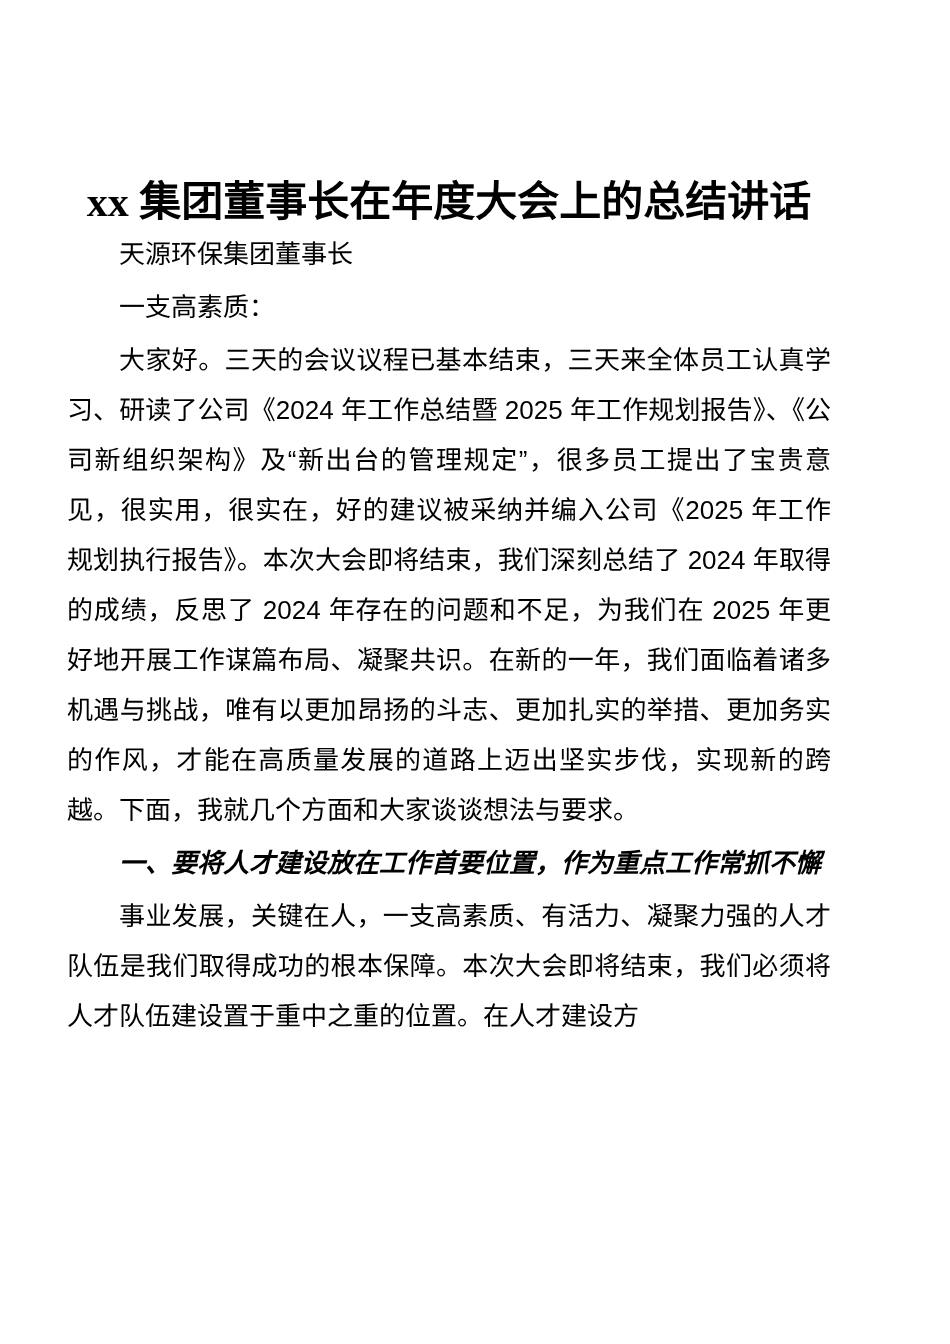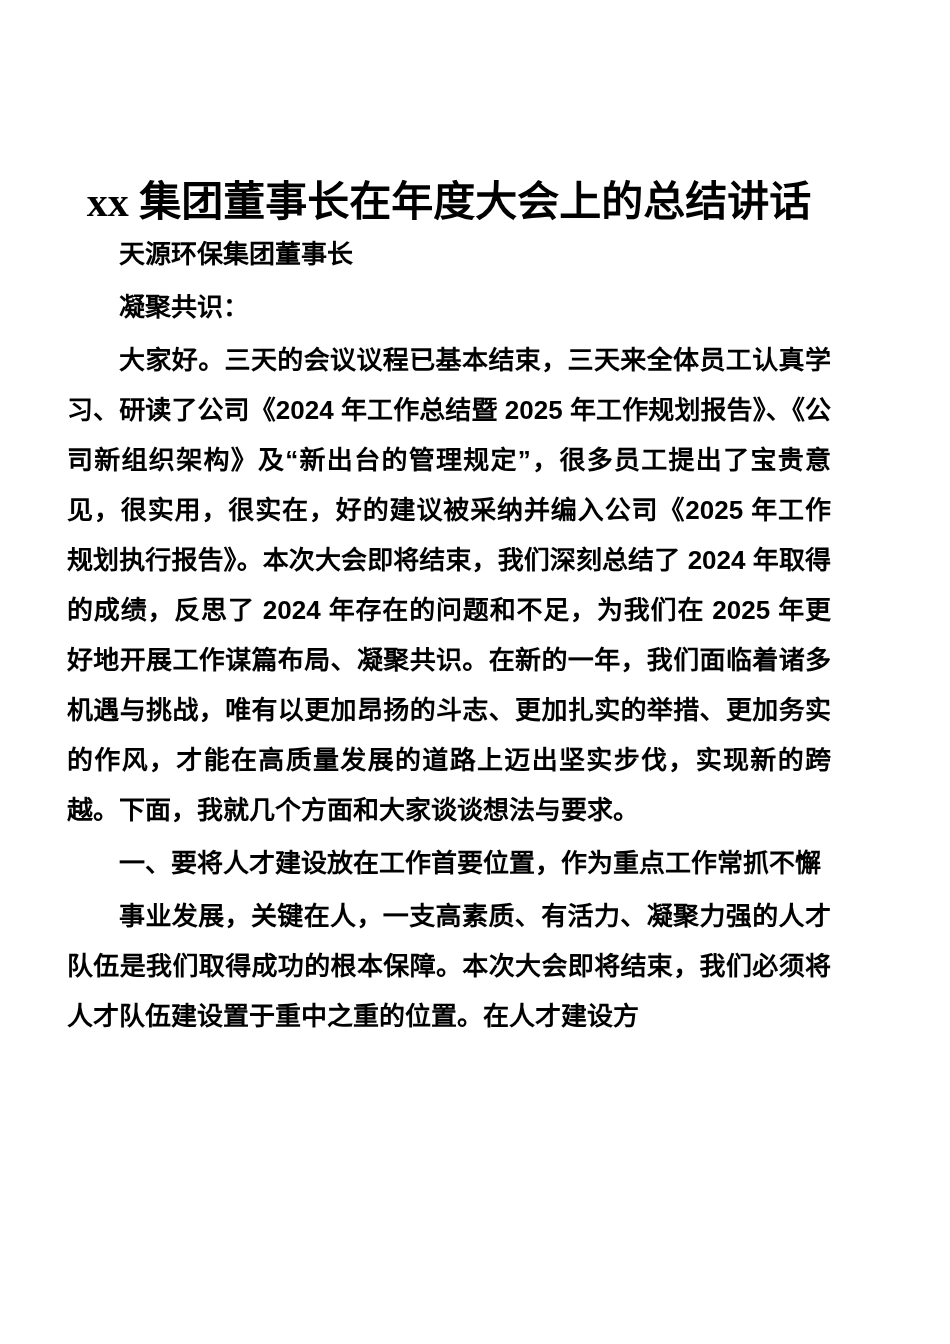--- a/index.html
+++ b/index.html
@@ -25,44 +25,45 @@
     font-weight: bold;
     font-size: 42px;
     line-height: 49px;
     text-align: center;
     color: #000000;
   }
   .para {
     margin: 0 0 3px 0;
     padding: 0;
     font-family: "Liberation Sans", "DejaVu Sans", sans-serif;
-    font-weight: bold;
+    font-weight: normal;
     font-size: 26px;
     line-height: 50px;
     text-align: justify;
     text-justify: inter-ideograph;
     text-indent: 2em;
     color: #000000;
     word-break: break-all;
   }
   .para.first {
     margin-top: 2px;
   }
   .para.heading {
     font-weight: bold;
+    font-style: italic;
   }
 </style>
 </head>
 <body>
 
 <div class="page">
   <h1 class="doc-title">xx 集团董事长在年度大会上的总结讲话</h1>
 
   <p class="para first">天源环保集团董事长</p>
 
-  <p class="para">凝聚共识：</p>
+  <p class="para">一支高素质：</p>
 
   <p class="para">大家好。三天的会议议程已基本结束，三天来全体员工认真学习、研读了公司《2024 年工作总结暨 2025 年工作规划报告》、《公司新组织架构》及“新出台的管理规定”，很多员工提出了宝贵意见，很实用，很实在，好的建议被采纳并编入公司《2025 年工作规划执行报告》。本次大会即将结束，我们深刻总结了 2024 年取得的成绩，反思了 2024 年存在的问题和不足，为我们在 2025 年更好地开展工作谋篇布局、凝聚共识。在新的一年，我们面临着诸多机遇与挑战，唯有以更加昂扬的斗志、更加扎实的举措、更加务实的作风，才能在高质量发展的道路上迈出坚实步伐，实现新的跨越。下面，我就几个方面和大家谈谈想法与要求。</p>
 
   <p class="para heading">一、要将人才建设放在工作首要位置，作为重点工作常抓不懈</p>
 
   <p class="para">事业发展，关键在人，一支高素质、有活力、凝聚力强的人才队伍是我们取得成功的根本保障。本次大会即将结束，我们必须将人才队伍建设置于重中之重的位置。在人才建设方</p>
 </div>
 
 </body></html>

